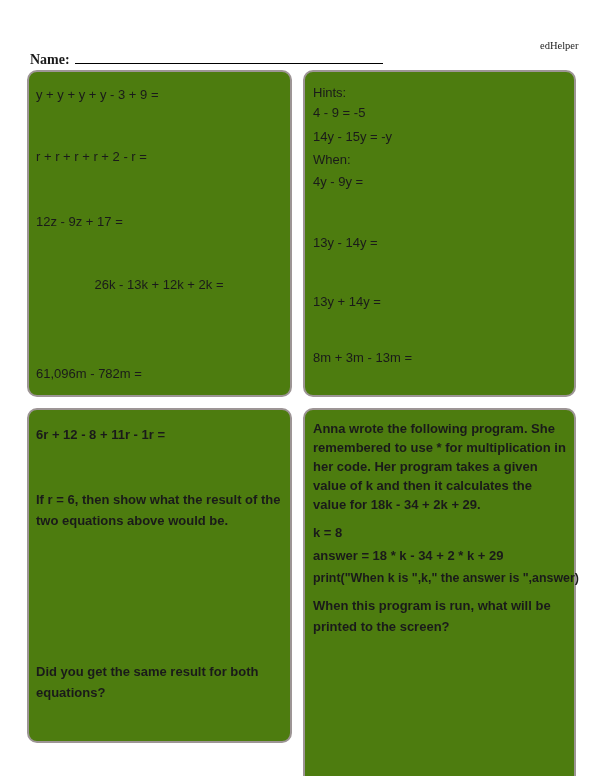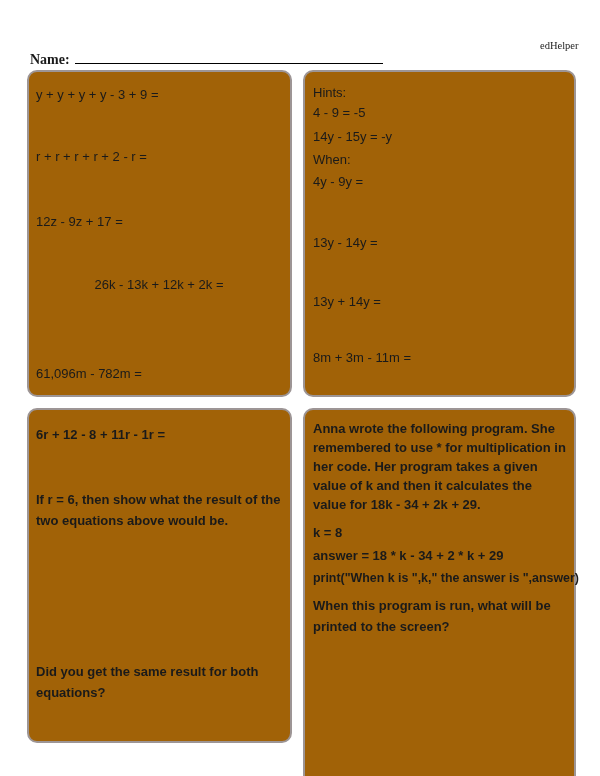--- a/index.html
+++ b/index.html
@@ -41,21 +41,21 @@
     height: 13px;
     margin-left: 5px;
     border-bottom: 1.8px solid #000000;
   }
 
   .box {
     position: absolute;
     box-sizing: border-box;
     border: 2px solid #9d9595;
     border-radius: 10px;
-    background: #a16207;
+    background: #4d7c0f;
   }
   #box-tl { left: 27px;  top: 70px;  width: 265px; height: 327px; }
   #box-tr { left: 303px; top: 70px;  width: 273px; height: 327px; }
   #box-bl { left: 27px;  top: 408px; width: 265px; height: 335px; }
   #box-br { left: 303px; top: 408px; width: 273px; height: 405px; }
 
   .line {
     position: absolute;
     left: 7px;
     right: 8px;
@@ -116,21 +116,21 @@
   </div>
 
   <div class="box" id="box-tr">
     <div class="line tr-hints">Hints:</div>
     <div class="line tr-h0">4 - 9 = -5</div>
     <div class="line tr-h1">14y - 15y = -y</div>
     <div class="line tr-solve">When:</div>
     <div class="line tr-p0">4y - 9y =</div>
     <div class="line tr-p1">13y - 14y =</div>
     <div class="line tr-p2">13y + 14y =</div>
-    <div class="line tr-p3">8m + 3m - 11m =</div>
+    <div class="line tr-p3">8m + 3m - 13m =</div>
   </div>
 
   <div class="box" id="box-bl">
     <div class="flow">
       <div class="bl-problem">6r + 12 - 8 + 11r - 1r =</div>
       <div class="bl-instruction">If r = 6, then show what the result of the two equations above would be.</div>
       <div class="bl-question">Did you get the same result for both equations?</div>
     </div>
   </div>
 

